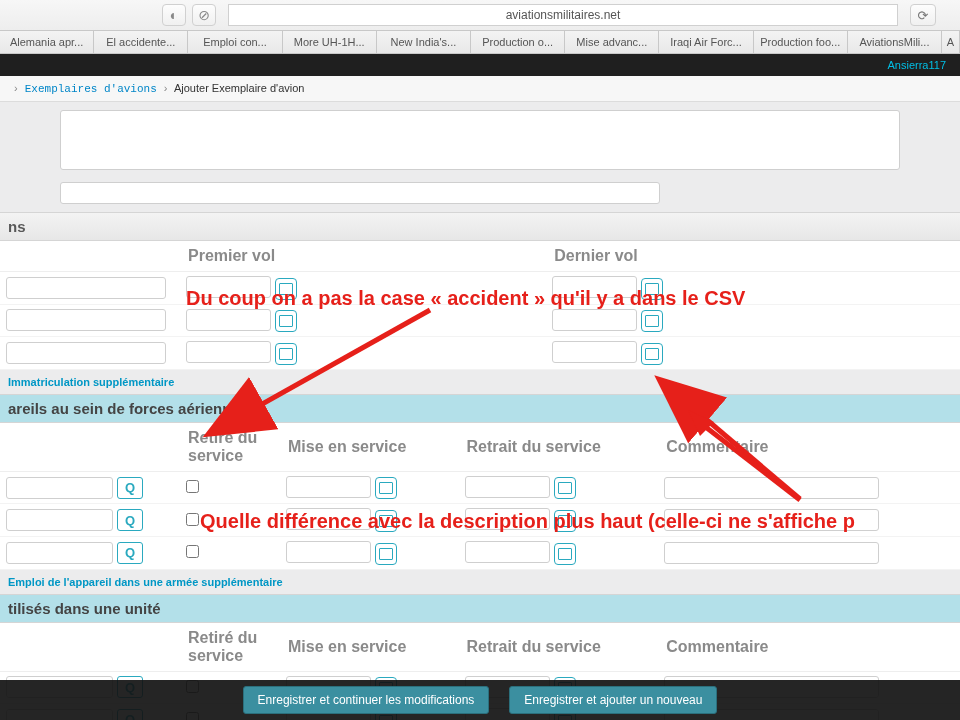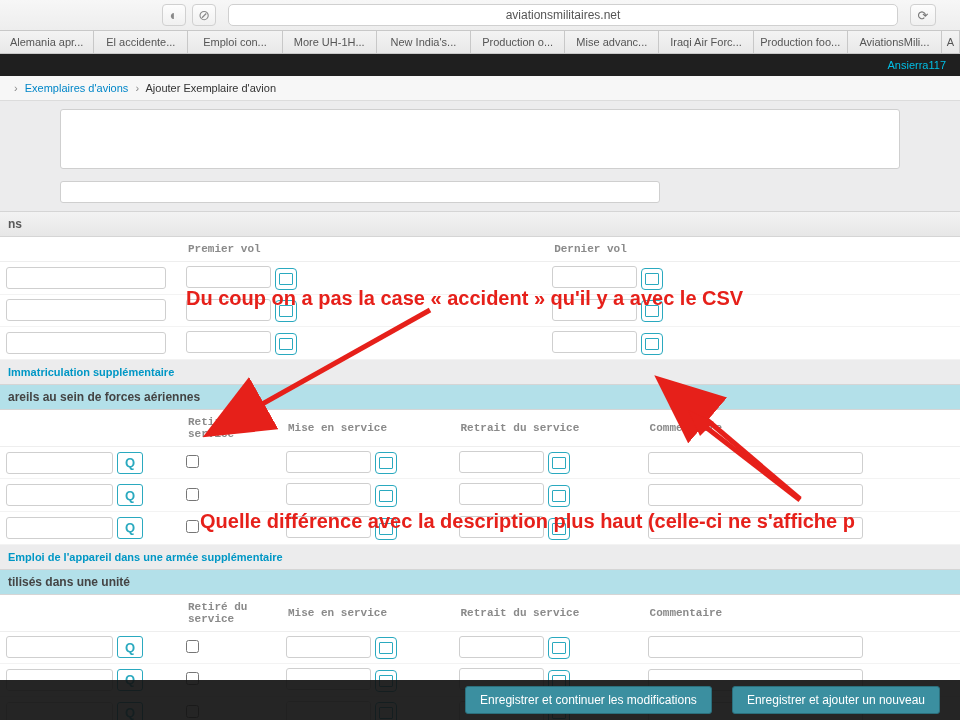--- a/index.html
+++ b/index.html
@@ -2,63 +2,63 @@
 <html><head>
 <meta charset="utf-8">
 <style>
 * { margin: 0; padding: 0; box-sizing: border-box; }
 body { font-family: "Helvetica Neue", Arial, sans-serif; font-size: 11px; background: #ececed; width: 960px; height: 720px; overflow: hidden; position: relative; }
 
 
 .browser-chrome { background: linear-gradient(#f7f7f7, #e6e6e6); border-bottom: 1px solid #c8c8c8; }
 .toolbar { display: flex; align-items: center; padding: 4px 6px; gap: 6px; }
 .nav-btn { width: 24px; height: 22px; background: linear-gradient(#fdfdfd,#f0f0f0); border: 1px solid #d0d0d0; border-radius: 4px; display:flex; align-items:center; justify-content:center; color:#888; font-size:14px; }
-.address-bar { flex: 1; height: 22px; background: #fff; border: 1px solid #d0d0d0; border-radius: 5px; display:flex; align-items:center; justify-content:center; font-size: 12px; color:#555; margin: 0 6px; }
+.address-bar { flex: 1; height: 22px; background: #fff; border: 1px solid #d0d0d0; border-radius: 0; display:flex; align-items:center; justify-content:center; font-size: 12px; color:#555; margin: 0 6px; }
 .reload-btn { width: 26px; height: 22px; background: linear-gradient(#fdfdfd,#f0f0f0); border: 1px solid #d0d0d0; border-radius: 4px; display:flex;align-items:center;justify-content:center;color:#777;font-size:13px; }
 
 .tabs { display: flex; border-top:1px solid #c8c8c8; }
 .tab { flex:1; min-width:0; padding: 5px 2px; font-size: 11px; color:#555; text-align:center; border-right:1px solid #c8c8c8; background:linear-gradient(#f3f3f3,#e8e8e8); white-space:nowrap; overflow:hidden; text-overflow:ellipsis; }
 
 
 .topbar { background:#1f1f1f; color:#fff; height:22px; display:flex; justify-content:flex-end; align-items:center; padding:0 14px; }
 .topbar a { color:#00bfe6; font-size:11px; text-decoration:none; }
 
 
 .breadcrumb { background:#f7f7f7; border-bottom:1px solid #dcdcdc; padding:6px 10px; font-size:11px; color:#333; }
 .breadcrumb .sep { color:#888; margin:0 4px; }
-.breadcrumb a { color:#0086c8; text-decoration:none; }
+.breadcrumb a { color:#0086c8; text-decoration:none;font-family:Liberation Mono, monospace; }
 
 
 .textarea-block { padding:8px 60px; }
 .textarea-block textarea { width:100%; height:60px; border:1px solid #cfcfcf; border-radius:3px; resize:none; padding:4px; font-family:inherit; }
 .input-row { padding:2px 60px 8px; }
 .input-row input { width:600px; height:22px; border:1px solid #cfcfcf; border-radius:3px; background:#fff; padding:2px 4px; }
 
 
-.section-header { background:linear-gradient(#f3f3f3,#e7e7e7); border-top:1px solid #d5d5d5; border-bottom:1px solid #d5d5d5; padding:5px 8px; font-weight:bold; color:#595959; font-size:12px; }
+.section-header { background:linear-gradient(#f3f3f3,#e7e7e7); border-top:1px solid #d5d5d5; border-bottom:1px solid #d5d5d5; padding:5px 8px; font-weight:bold; color:#595959; font-size:15px; }
 .section-header.blue { background:#b3e0e9; color:#444; }
 
 
 .link-action { padding:6px 8px; font-size:11px; font-weight:bold; }
 .link-action a { color:#0097c5; text-decoration:none; }
 
 
 table.form-table { width:100%; border-collapse:collapse; background:#fff; }
-table.form-table th { text-align:left; font-weight:bold; color:#8a8a8a; font-size:11px; padding:6px 8px; background:#fff; border-bottom:1px solid #eee;font-family:Liberation Mono, monospace;}
+table.form-table th { text-align:left; font-weight:bold; color:#8a8a8a; font-size:16px; padding:6px 8px; background:#fff; border-bottom:1px solid #eee;}
 table.form-table td { padding:4px 6px; border-bottom:1px solid #f3f3f3; vertical-align:middle; }
 .cell-input { width:85px; height:22px; border:1px solid #cfcfcf; border-radius:3px; background:#fff; }
 .cell-input.wide { width:215px; }
 .cell-input.mag { width:107px; }
 .cal-btn { display:inline-flex; width:22px; height:22px; border:1.5px solid #2aa9bf; border-radius:4px; background:#fff; margin-left:4px; align-items:center; justify-content:center; vertical-align:middle; }
 .cal-btn::before { content:""; width:12px; height:10px; border:1.5px solid #2aa9bf; border-radius:1px; display:block; }
 .mag-btn { display:inline-flex; width:26px; height:22px; border:1.5px solid #2aa9bf; border-radius:3px; background:#fff; margin-left:4px; align-items:center; justify-content:center; color:#2aa9bf; font-weight:bold; font-size:13px; }
 input[type=checkbox]{ width:13px; height:13px; }
 
 
-.bottombar { position:absolute; left:0; right:0; bottom:0; height:40px; background:rgba(18,18,18,0.92); display:flex; justify-content:flex-end; align-items:center; gap:20px; padding:0 20px;}
+.bottombar { position:absolute; left:0; right:0; bottom:0; height:40px; background:rgba(18,18,18,0.92); display:flex; justify-content:center; align-items:center; gap:20px; padding:0 20px;}
 .bottombar button { background:#3b8fa0; color:#fff; border:1px solid #2b6f7c; padding:6px 14px; border-radius:3px; font-size:12px; cursor:pointer; }
 
 
 .annotation { position:absolute; color:#e6201a; font-weight:bold; font-size:20px; font-family: "Helvetica Neue", Arial, sans-serif; pointer-events:none; white-space:nowrap; }
 svg.overlay { position:absolute; top:0; left:0; width:960px; height:720px; pointer-events:none; }
 </style>
 </head>
 <body>
 
 <div class="browser-chrome">
@@ -208,21 +208,21 @@
     <td><input class="cell-input wide" style=""></td>
   </tr>
 </tbody>
   </table>
 
 <div class="bottombar">
   <button>Enregistrer et continuer les modifications</button>
   <button>Enregistrer et ajouter un nouveau</button>
 </div>
 
-<div class="annotation" style="top:287px; left:186px;">Du coup on a pas la case « accident » qu'il y a avec le CSV</div>
+<div class="annotation" style="top:287px; left:186px;">Du coup on a pas la case « accident » qu'il y a dans le CSV</div>
 <div class="annotation" style="top:510px; left:200px;">Quelle différence avec la description plus haut (celle-ci ne s'affiche p</div>
 
 <svg class="overlay">
   <defs>
     <marker id="ah" markerWidth="14" markerHeight="14" refX="2" refY="6" orient="auto">
       <polygon points="0,0 14,6 0,12" fill="#e6201a"></polygon>
     </marker>
   </defs>
   <line x1="430" y1="310" x2="255" y2="408" stroke="#e6201a" stroke-width="5" marker-end="url(#ah)"></line>
   <line x1="700" y1="415" x2="800" y2="500" stroke="#e6201a" stroke-width="5" marker-end="url(#ah)" transform="rotate(180 750 457)"></line>

